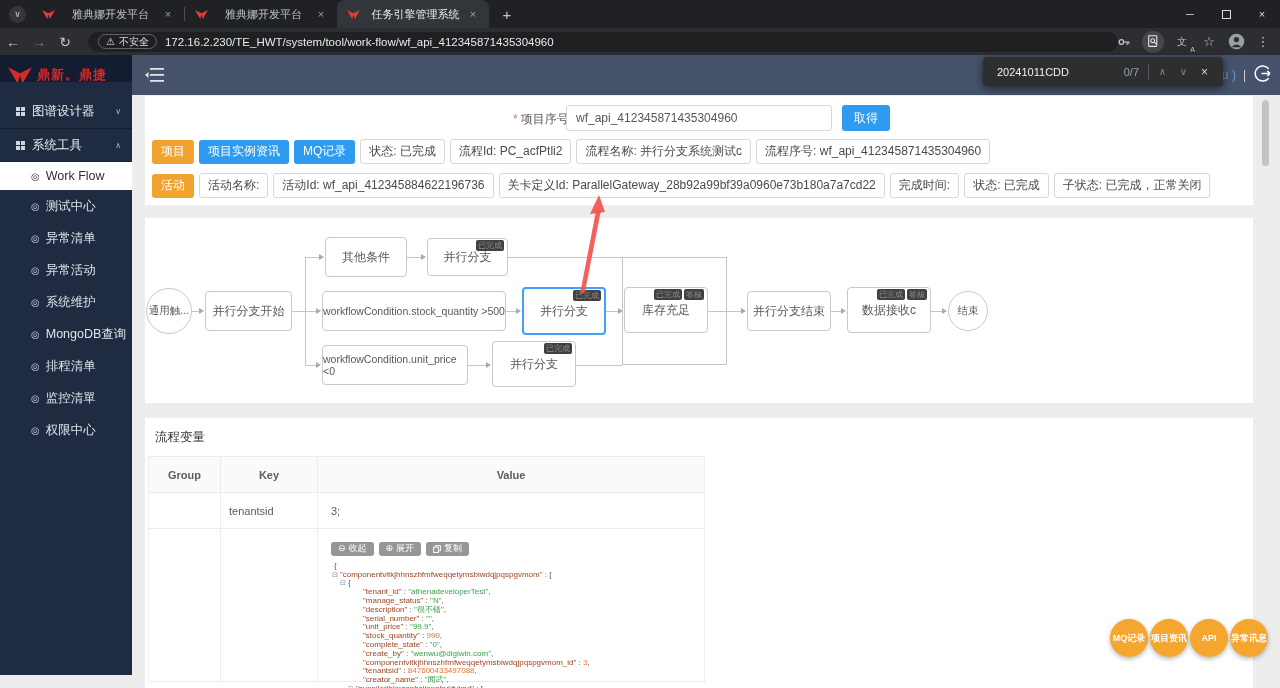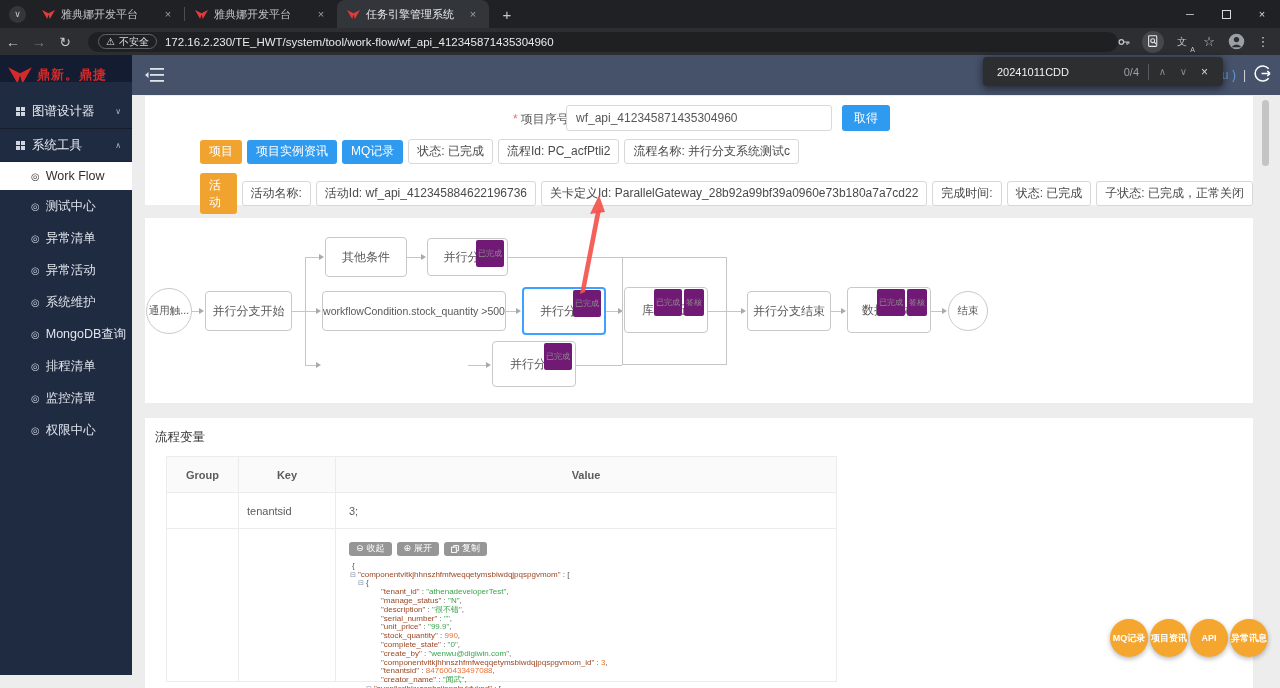--- a/index.html
+++ b/index.html
@@ -5,21 +5,21 @@
   * { margin:0; padding:0; box-sizing:border-box; }
   html,body { width:1280px; height:688px; overflow:hidden; }
   body { font-family:"Liberation Sans","DejaVu Sans",sans-serif; }
   .page { position:relative; width:1280px; height:688px; background:#ededed; overflow:hidden; }
 
   
   .tabbar { position:absolute; left:0; top:0; width:1280px; height:28px; background:#1f2125; display:flex; align-items:center; }
   .tabsearch { width:17px; height:17px; border-radius:50%; background:#34363a; color:#c7cacd; font-size:9px; display:flex; align-items:center; justify-content:center; margin:0 6px 0 9px; cursor:pointer; }
   .tab { position:relative; width:152px; height:28px; display:flex; align-items:center; padding:0 8px 0 10px; color:#bfc3c7; font-size:11px; }
   .tab.active { background:#323539; border-radius:8px 8px 0 0; color:#e8eaed; margin-top:0; }
-  .tab .tlabel { flex:1; overflow:hidden; white-space:nowrap; text-overflow:ellipsis; margin-left:6px; }
+  .tab .tlabel { flex:1; overflow:hidden; white-space:nowrap; text-overflow:ellipsis; margin-left:6px;text-align:center; }
   .tab .tclose { width:16px; height:16px; display:flex; align-items:center; justify-content:center; font-size:11px; color:#9aa0a6; border-radius:50%; }
   .tabdiv { width:1px; height:14px; background:#4a4d51; }
   .newtab { width:24px; height:24px; color:#c7cacd; font-size:15px; display:flex; align-items:center; justify-content:center; margin-left:6px; }
   .winctls { position:absolute; right:0; top:0; height:28px; display:flex; }
   .winctls > div { width:36px; height:28px; display:flex; align-items:center; justify-content:center; color:#d8dadd; font-size:11px; }
   .maxbox { width:9px; height:9px; border:1px solid #d8dadd; display:block; }
 
   
   .addressbar { position:absolute; left:0; top:28px; width:1280px; height:27px; background:#2c2e31; display:flex; align-items:center; }
   .navic { width:26px; text-align:center; color:#c5c7ca; font-size:14px; }
@@ -71,42 +71,42 @@
 
   
   .flabel { position:absolute; left:368px; top:15px; font-size:12px; color:#5a5a5a; }
   .req { color:#f56c6c; margin-right:3px; }
   .finput { position:absolute; left:421px; top:9px; width:266px; height:26px; border:1px solid #d9d9d9; border-radius:3px; font-size:12px; color:#575757; padding-left:9px; font-family:inherit; background:#fff; }
   .fsubmit { position:absolute; left:697px; top:9px; height:26px; padding:0 12px; background:#2e9bf0; color:#fff; border:none; border-radius:3px; font-size:12px; font-family:inherit; }
 
   
   .tagrow { position:absolute; left:7px; display:flex; gap:5px; align-items:center; }
   .r1 { top:43px; } .r2 { top:77px; }
-  .tago { background:#f0a32f; color:#fff; font-size:12px; padding:3.5px 9px; border-radius:3px;margin-left:48px; }
+  .tago { background:#f0a32f; color:#fff; font-size:12px; padding:3.5px 9px; border-radius:3px; }
   .tagb { background:#2e9bf0; color:#fff; font-size:12px; padding:3.5px 9px; border-radius:3px; cursor:pointer; }
   .tagw { background:#fff; border:1px solid #d8d8d8; color:#4a4a4a; font-size:12px; padding:3px 8px; border-radius:3px; white-space:nowrap; }
 
   
   .node { position:absolute; background:#fff; border:1px solid #c9c9c9; border-radius:4px; display:flex; align-items:center; justify-content:center; font-size:12px; color:#595959; }
   .node.small { font-size:10.5px; }
   .node.sel { border:2px solid #3da1ff; }
   .cnode { position:absolute; background:#fff; border:1px solid #c9c9c9; border-radius:50%; display:flex; align-items:center; justify-content:center; font-size:10.5px; color:#595959; }
   .chips { position:absolute; top:1px; right:3px; display:flex; gap:2px; }
-  .chip { font-size:8px; color:#8e8e8e; background:#701a75; padding:8px 2px; border-radius:2px; line-height:11px; white-space:nowrap; }
+  .chip { font-size:8px; color:#8e8e8e; background:#404040; padding:0 2px; border-radius:2px; line-height:11px; white-space:nowrap; }
   .hl { position:absolute; height:1px; background:#c5c5c5; }
   .vl { position:absolute; width:1px; background:#c5c5c5; }
   .frame { position:absolute; border:1px solid #c5c5c5; }
   .arr { position:absolute; width:0; height:0; border-top:3.5px solid transparent; border-bottom:3.5px solid transparent; border-left:5px solid #aaa; }
 
   
   .redarrow { position:absolute; left:568px; top:193px; z-index:30; }
 
   
   .vtitle { position:absolute; left:10px; top:11px; font-size:12.5px; font-weight:normal; color:#333; }
-  .vtable { position:absolute; left:21px; top:38px; width:671px; border:1px solid #ececec; border-bottom:none; }
+  .vtable { position:absolute; left:3px; top:38px; width:557px; border:1px solid #ececec; border-bottom:none; }
   .vrow { display:flex; border-bottom:1px solid #ececec; }
   .vhead { background:#fafafa; }
   .vcell { border-right:1px solid #ececec; font-size:11px; color:#5c5c5c; }
   .vcell:last-child { border-right:none; }
   .cg { width:72px; flex:none; } .ck { width:97px; flex:none; } .cv { flex:1; }
   .vhead .vcell { display:flex; align-items:center; justify-content:center; height:35px; font-weight:bold; }
   .vr1 .vcell { height:35px; display:flex; align-items:center; }
   .vr1 .ck, .vr2k { padding-left:8px; }
   .vr1 .cv { padding-left:13px; }
   .vr2 .cv { padding:13px 0 0 13px; height:152px; }
@@ -222,21 +222,21 @@
         <svg width="19" height="19" viewBox="0 0 20 20">
             <path d="M16.5 5 A8 8 0 1 0 16.5 15" fill="none" stroke="#fff" stroke-width="1.6"></path>
             <path d="M9 10 L18 10 M18 10 L15 7.4 M18 10 L15 12.6" stroke="#fff" stroke-width="1.6" fill="none"></path>
           </svg>
       </span>
     </div>
   </div>
 
   <div class="findbar">
     <span class="fquery">20241011CDD</span>
-    <span class="fcount">0/4</span>
+    <span class="fcount">0/7</span>
     <span class="fdiv"></span>
     <span class="fbtnn">∧</span>
     <span class="fbtnn">∨</span>
     <span class="fclose">×</span>
   </div>
 
   <div class="sidebar">
     <div class="sgroup">
       <span class="gridic"></span>
       <span>图谱设计器</span>
@@ -292,20 +292,21 @@
       <input class="finput" value="wf_api_412345871435304960" style="">
       <button class="fsubmit">取得</button>
 
       <div class="tagrow r1">
         <span class="tago">项目</span>
         <span class="tagb">项目实例资讯</span>
         <span class="tagb">MQ记录</span>
         <span class="tagw">状态: 已完成</span>
         <span class="tagw">流程Id: PC_acfPtli2</span>
         <span class="tagw">流程名称: 并行分支系统测试c</span>
+        <span class="tagw">流程序号: wf_api_412345871435304960</span>
       </div>
       <div class="tagrow r2">
         <span class="tago">活动</span>
         <span class="tagw">活动名称:</span>
         <span class="tagw">活动Id: wf_api_412345884622196736</span>
         <span class="tagw">关卡定义Id: ParallelGateway_28b92a99bf39a0960e73b180a7a7cd22</span>
         <span class="tagw">完成时间:</span>
         <span class="tagw">状态: 已完成</span>
         <span class="tagw">子状态: 已完成，正常关闭</span>
       </div>
@@ -357,20 +358,21 @@
           </div>
         <span>并行分支</span>
       </div>
       <div class="node" style="left:479px;top:69px;width:84px;height:46px">
         <div class="chips">
             <span class="chip">已完成</span>
             <span class="chip">签核</span>
           </div>
         <span>库存充足</span>
       </div>
+      <div class="node small" style="left:177px;top:127px;width:146px;height:40px">workflowCondition.unit_price &lt;0</div>
       <div class="node" style="left:347px;top:123px;width:84px;height:46px">
         <div class="chips">
             <span class="chip">已完成</span>
           </div>
         <span>并行分支</span>
       </div>
       <div class="node" style="left:602px;top:73px;width:84px;height:40px">并行分支结束</div>
       <div class="node" style="left:702px;top:69px;width:84px;height:46px">
         <div class="chips">
             <span class="chip">已完成</span>

